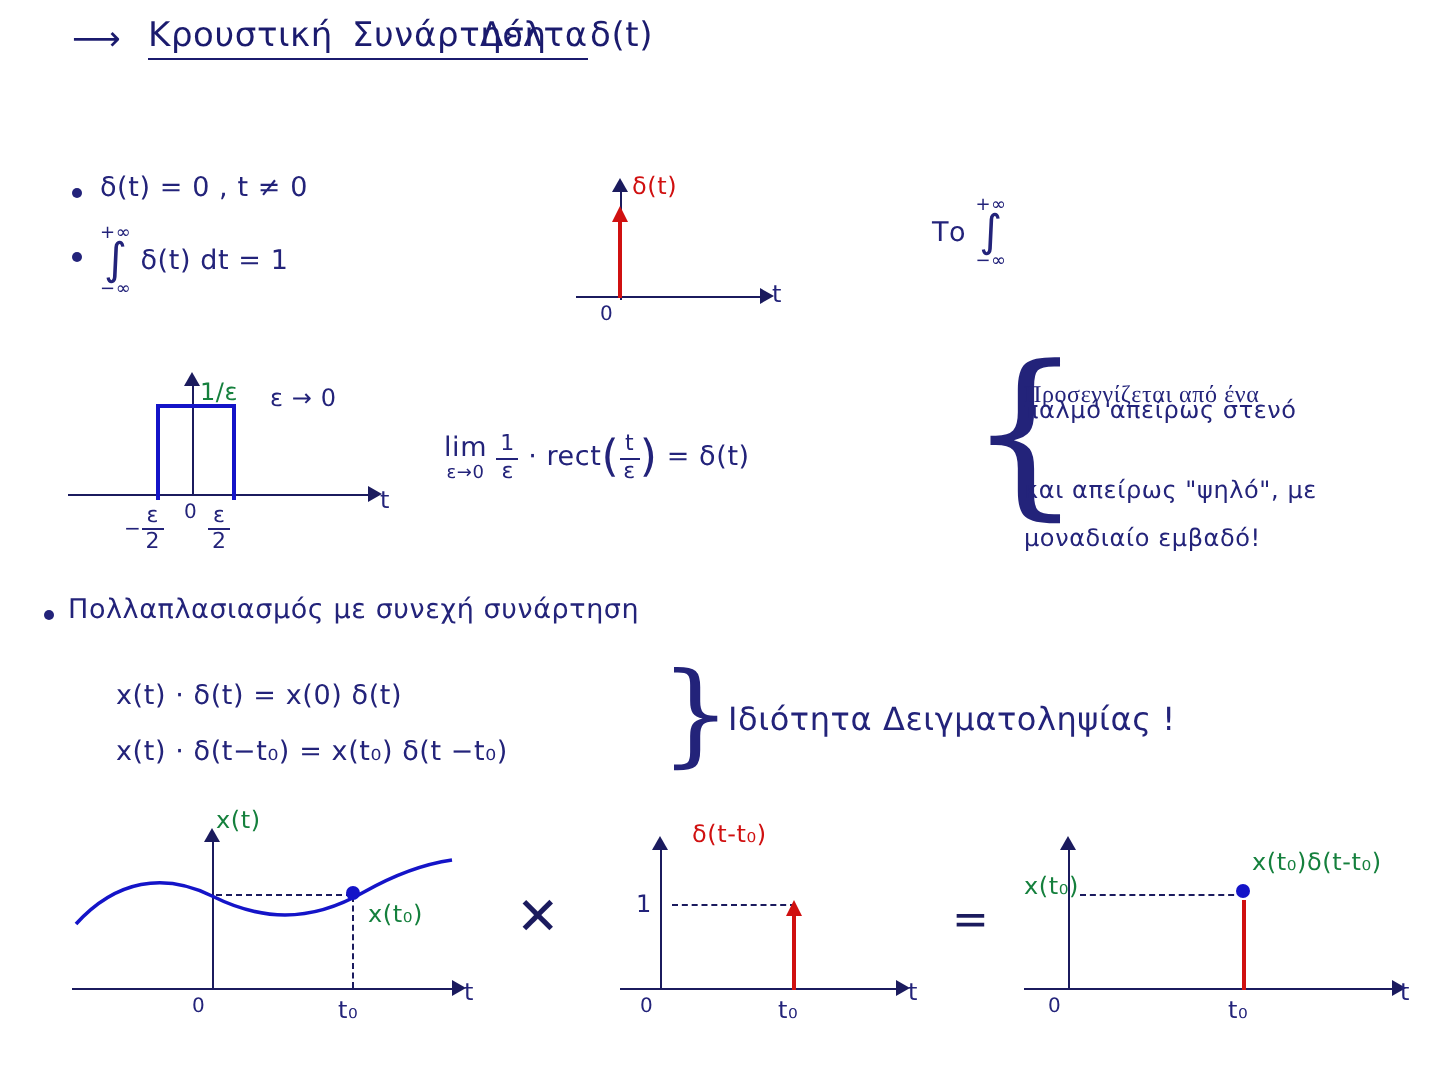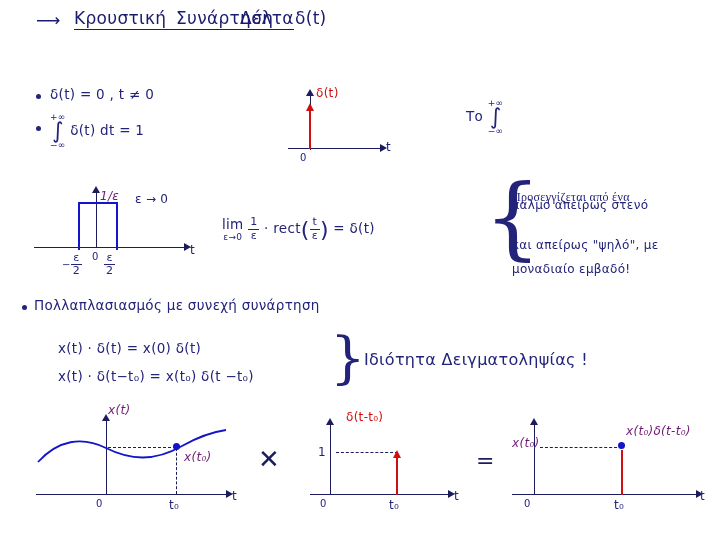--- a/index.html
+++ b/index.html
@@ -19,21 +19,21 @@
     width: 720px;
     height: 540px;
   }
   .hw {
     position: absolute;
     font-family: "DejaVu Sans", sans-serif;
     color: #23237a;
     white-space: nowrap;
     letter-spacing: 0.3px;
   }
-  .ink-blue { color: #701a75; font-style: italic; }
+  .ink-blue { color: #15803d; }
   .ink-red  { color: #d01010; }
 
   .title {
     font-size: 17px;
     color: #1b1b6e;
   }
   .underline {
     border-bottom: 1.4px solid #1b1b6e;
     padding-bottom: 1px;
   }

